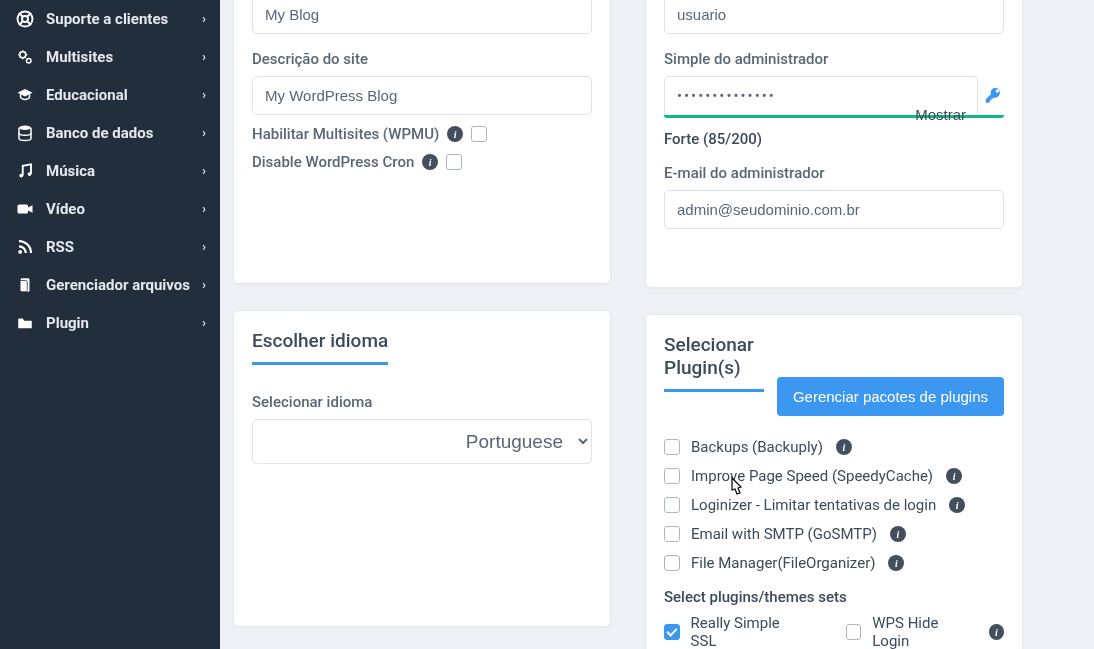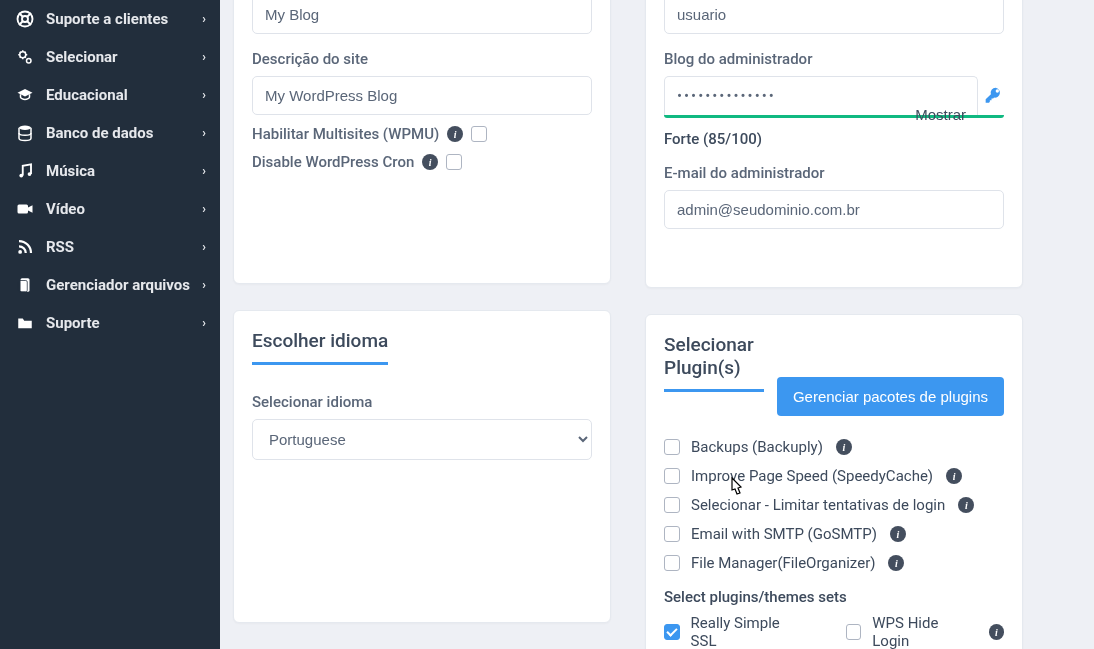--- a/index.html
+++ b/index.html
@@ -77,23 +77,24 @@
     padding: 10px 12px;
     font-size: 15px;
     color: #5a6678;
     background: #fff;
   }
   .select {
     width: 100%;
     border: 1px solid #dfe3ea;
     border-radius: 5px;
     padding: 10px 12px;
-    font-size: 15px;
+    font-size: 19px;
     color: #5a6678;
     background: #fff;
+    text-align: right;
   }
   .chk-row {
     display: flex;
     align-items: center;
     gap: 8px;
     margin-top: 10px;
   }
   .chk-row .txt { color: #5a6678; font-size: 15px; font-weight: 500; }
   .info-icon {
     display: inline-flex;
@@ -194,21 +195,21 @@
       </svg>
     <span>Suporte a clientes</span>
     <span class="chev">›</span>
   </div>
   <div class="sidebar-item">
     <svg viewBox="0 0 24 24">
         <circle cx="9" cy="9" r="4" fill="none" stroke="#fff" stroke-width="2"></circle>
         <circle cx="17" cy="17" r="3" fill="none" stroke="#fff" stroke-width="2"></circle>
         <path d="M9 3v2M9 13v2M3 9h2M13 9h2M5 5l1.5 1.5M13 13l-1.5-1.5M5 13l1.5-1.5M13 5l-1.5 1.5" stroke="#fff" stroke-width="2"></path>
       </svg>
-    <span>Selecionar</span>
+    <span>Multisites</span>
     <span class="chev">›</span>
   </div>
   <div class="sidebar-item">
     <svg viewBox="0 0 24 24">
         <path d="M2 9l10-5 10 5-10 5z" fill="#fff"></path>
         <path d="M6 11v4c0 1 3 3 6 3s6-2 6-3v-4" fill="none" stroke="#fff" stroke-width="2"></path>
       </svg>
     <span>Educacional</span>
     <span class="chev">›</span>
   </div>
@@ -251,21 +252,21 @@
         <rect x="6" y="3" width="12" height="18" rx="2" fill="#fff"></rect>
         <rect x="3" y="6" width="12" height="15" rx="2" fill="none" stroke="#222e3c" stroke-width="1"></rect>
       </svg>
     <span>Gerenciador arquivos</span>
     <span class="chev">›</span>
   </div>
   <div class="sidebar-item">
     <svg viewBox="0 0 24 24">
         <path d="M3 6h6l2 3h10v10H3z" fill="#fff"></path>
       </svg>
-    <span>Suporte</span>
+    <span>Plugin</span>
     <span class="chev">›</span>
   </div>
 </div>
 
 <div class="main">
   <div class="col">
 
     <div class="left-stack">
 
       <div class="card" style="margin-top:-24px;">
@@ -296,34 +297,34 @@
           </select>
           <div style="height:140px;"></div>
         </div>
       </div>
     </div>
 
     <div class="right-stack">
       <div class="card" style="margin-top:-24px;">
         <div class="card-body">
           <input class="input" value="usuario" style="">
-          <div class="label">Blog do administrador</div>
+          <div class="label">Simple do administrador</div>
 
           <div class="pass-container">
             <div class="pass-wrap">
               <div class="pass-field">••••••••••••••</div>
               <button class="show-btn">Mostrar</button>
               <svg class="key-icon" viewBox="0 0 24 24">
                   <path d="M14 2a6 6 0 00-5.7 7.9L2 16v4h4l1-1v-2h2v-2h2l1.1-1.1A6 6 0 1014 2zm2 6a2 2 0 11.001-4.001A2 2 0 0116 8z" fill="#3c97f0"></path>
                 </svg>
             </div>
             <div class="strength-line"></div>
           </div>
 
-          <div class="label" style="margin-top:12px; color:#3d4a5c;">Forte (85/100)</div>
+          <div class="label" style="margin-top:12px; color:#3d4a5c;">Forte (85/200)</div>
 
           <div class="label">E-mail do administrador</div>
           <input class="input" value="admin@seudominio.com.br" style="">
           <div style="height:36px;"></div>
         </div>
       </div>
 
       <div class="card" style="margin-top:26px;">
         <div class="card-body">
           <div style="display:flex; justify-content:space-between; align-items:flex-start; gap:8px;">
@@ -337,21 +338,21 @@
               <span>Backups (Backuply)</span>
               <span class="info-icon">i</span>
             </div>
             <div class="plugin-row">
               <span class="checkbox"></span>
               <span>Improve Page Speed (SpeedyCache)</span>
               <span class="info-icon">i</span>
             </div>
             <div class="plugin-row">
               <span class="checkbox"></span>
-              <span>Selecionar - Limitar tentativas de login</span>
+              <span>Loginizer - Limitar tentativas de login</span>
               <span class="info-icon">i</span>
             </div>
             <div class="plugin-row">
               <span class="checkbox"></span>
               <span>Email with SMTP (GoSMTP)</span>
               <span class="info-icon">i</span>
             </div>
             <div class="plugin-row">
               <span class="checkbox"></span>
               <span>File Manager(FileOrganizer)</span>

